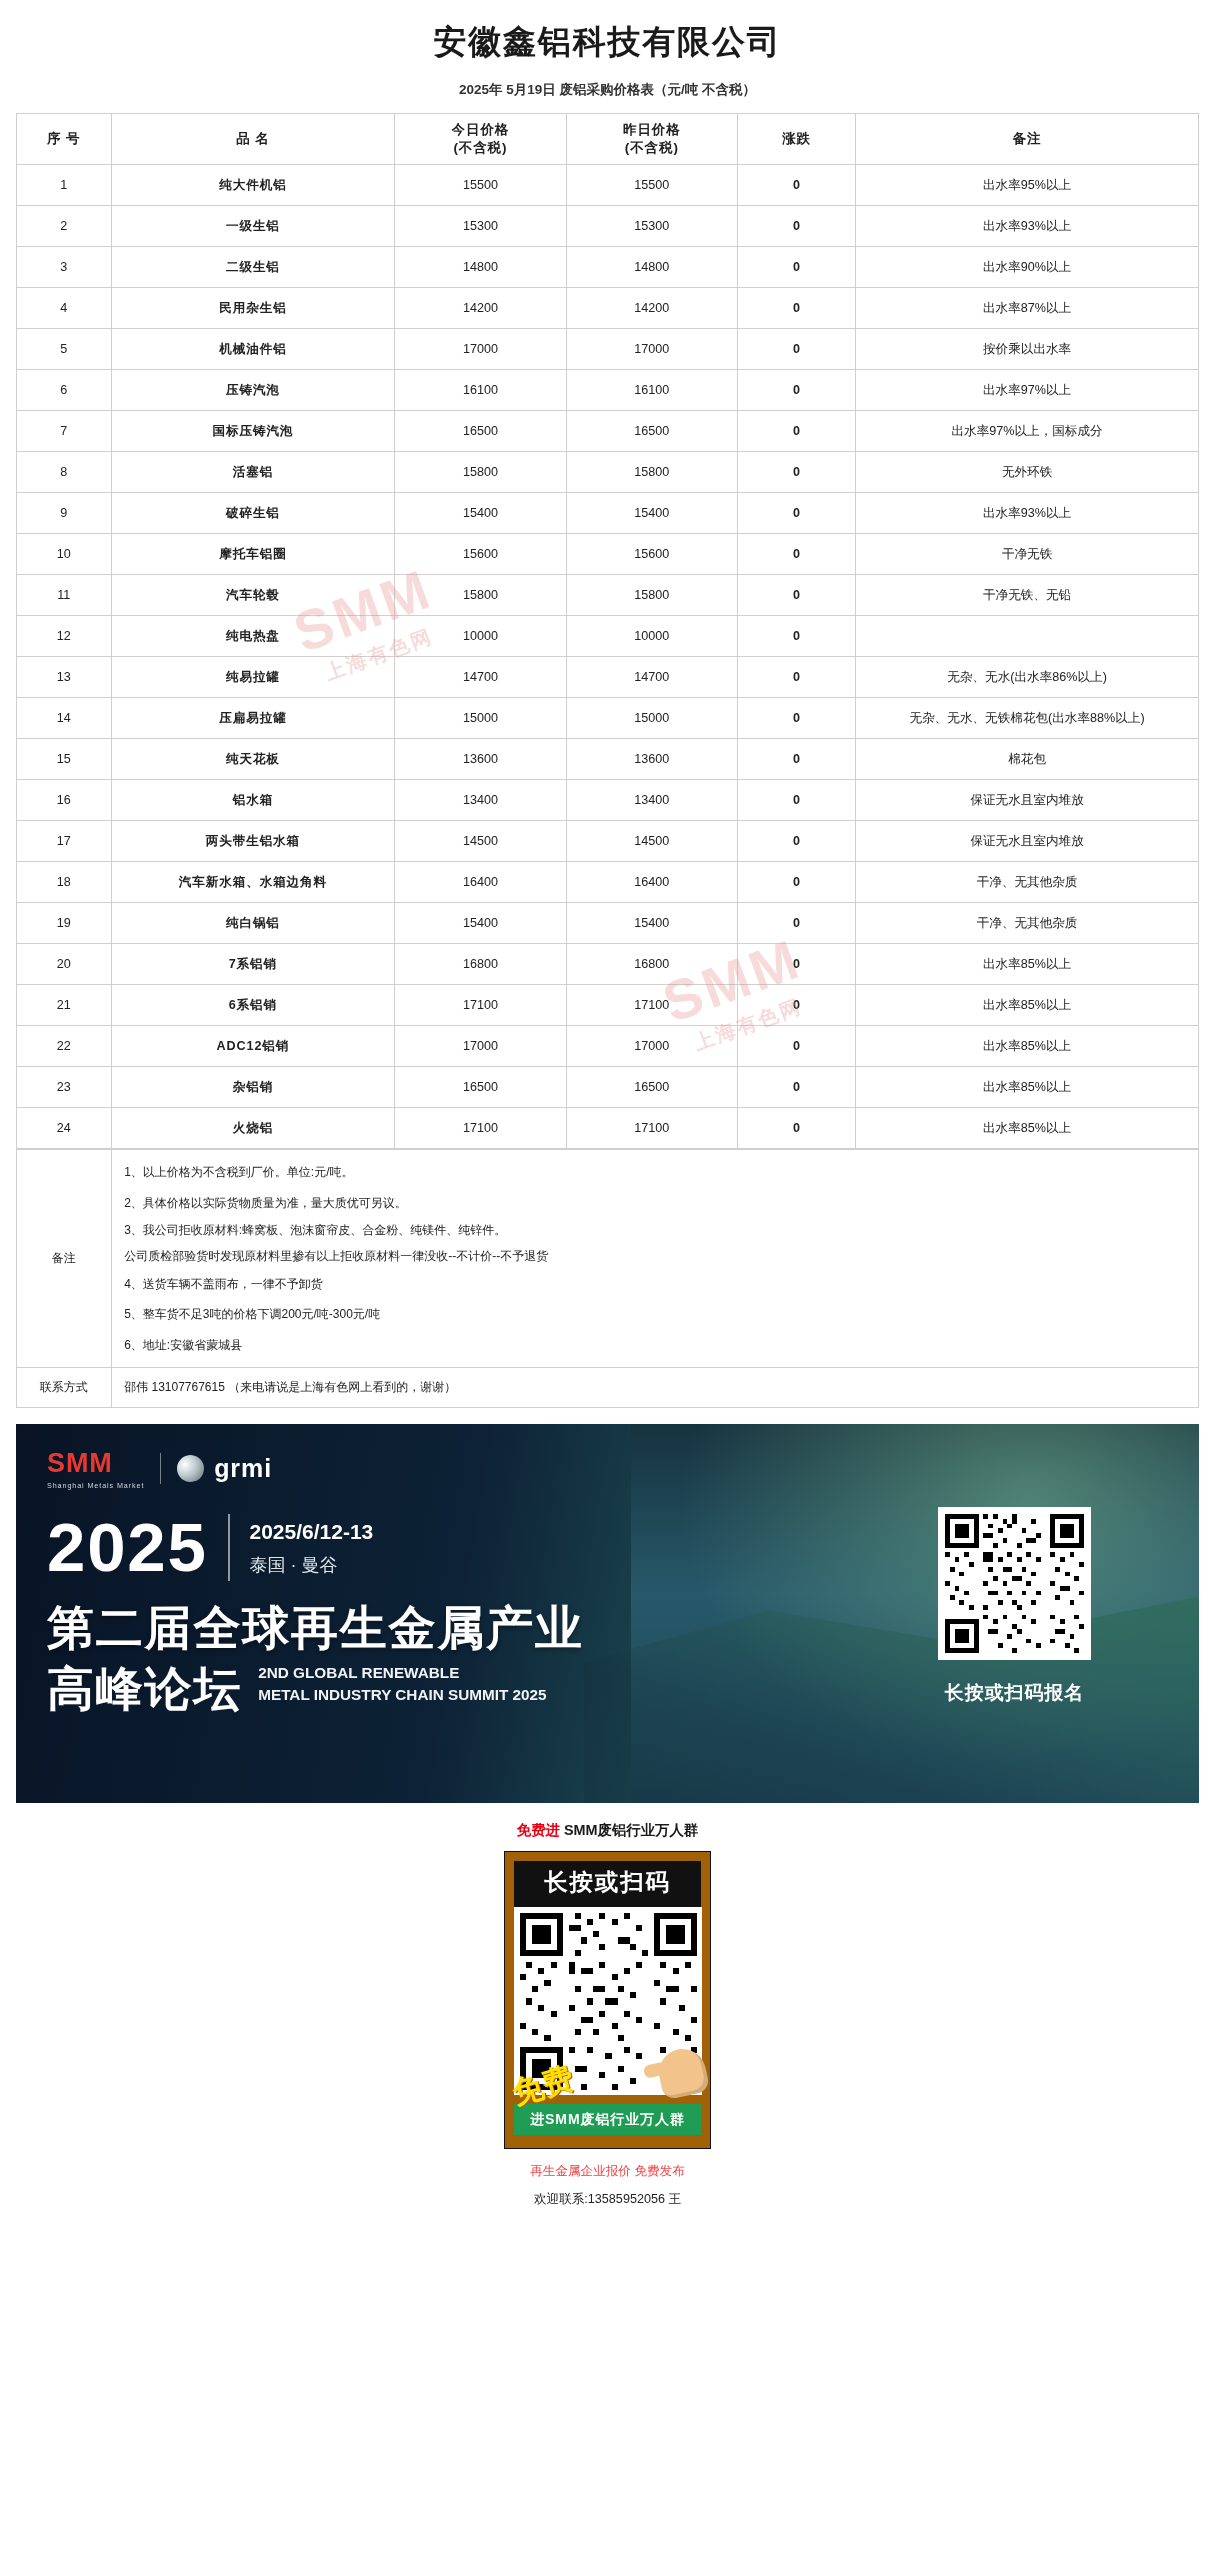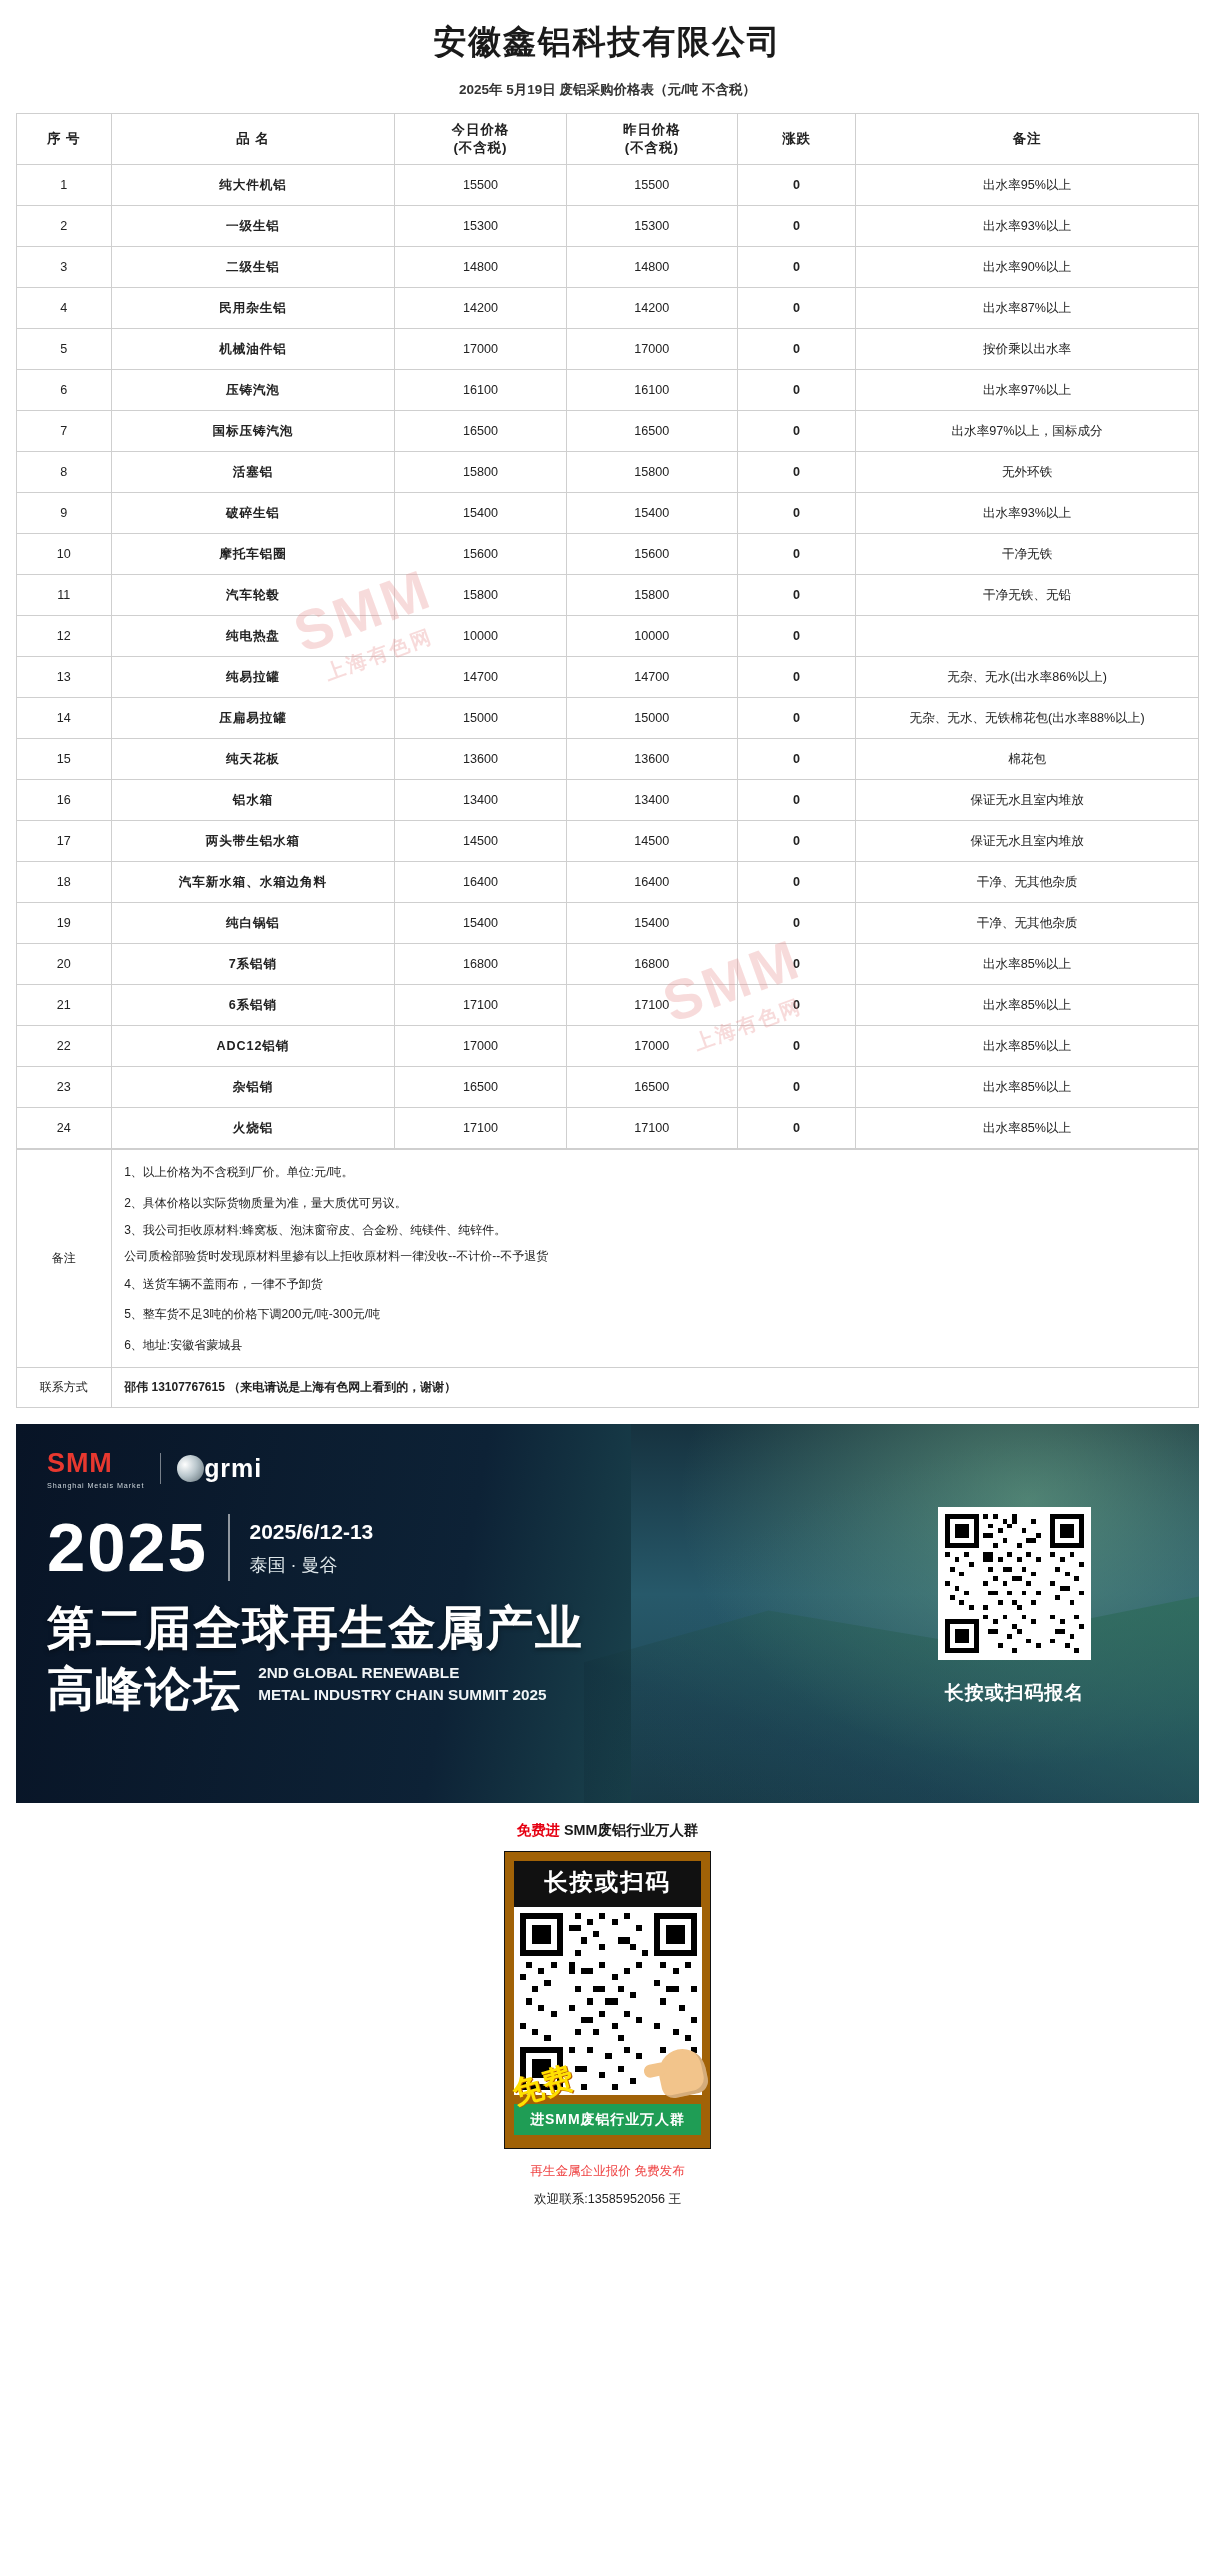--- a/index.html
+++ b/index.html
@@ -82,21 +82,21 @@
     width: 8%;
     text-align: center;
     font-size: 12.6px;
   }
   td.remarks-body { padding: 7.2px 12.6px; }
   .remarks-body ul { list-style: none; margin: 0; padding: 0; }
   .remarks-body li { padding: 6.3px 0; line-height: 1.5; }
   .remarks-body li.two-line { padding: 3.6px 0; }
   td.contact-label { width: 8%; text-align: center; font-size: 12.6px; height: 40px; }
   td.contact-body { padding: 7.2px 12.6px; font-size: 12px; height: 40px; }
-  .contact-strong { font-weight: bold; }
+  .contact-strong { font-weight: normal; }
 
   
   .wm {
     position: absolute;
     pointer-events: none;
     opacity: 0.30;
     transform: rotate(-20deg);
     text-align: center;
     user-select: none;
   }
@@ -145,21 +145,21 @@
   }
   .banner-inner { position: relative; z-index: 3; padding: 23.5px 31px; color: #fff; }
   .logo-row { display: flex; align-items: center; gap: 16px; }
   .smm-logo { display: flex; flex-direction: column; align-items: flex-start; }
   .smm-logo .main {
     font-size: 27px; font-weight: bold; letter-spacing: 0.9px;
     color: #e8382f;
   }
   .smm-logo .sub { font-size: 7.2px; color: #cfd8dd; letter-spacing: 0.9px; margin-top: 1.8px; }
   .logo-div { width: 0.9px; height: 31px; background: rgba(255,255,255,0.45); }
-  .grmi-logo { display: flex; align-items: center; gap: 0; font-size: 25px; font-weight: bold; letter-spacing: 0.9px; }
+  .grmi-logo { display: flex; align-items: center; gap: 10px; font-size: 25px; font-weight: bold; letter-spacing: 0.9px; }
   .grmi-mark {
     width: 27px; height: 27px; border-radius: 50%;
     background: radial-gradient(circle at 35% 30%, #ffffff 0%, #b9c6cc 45%, #5c6b72 100%);
     display: inline-block;
     transform: rotate(-18deg);
   }
   .year-row { display: flex; align-items: center; gap: 20px; margin-top: 23.5px; }
   .year {
     font-size: 69px; font-weight: bold; line-height: 1;
     letter-spacing: 1.8px;

